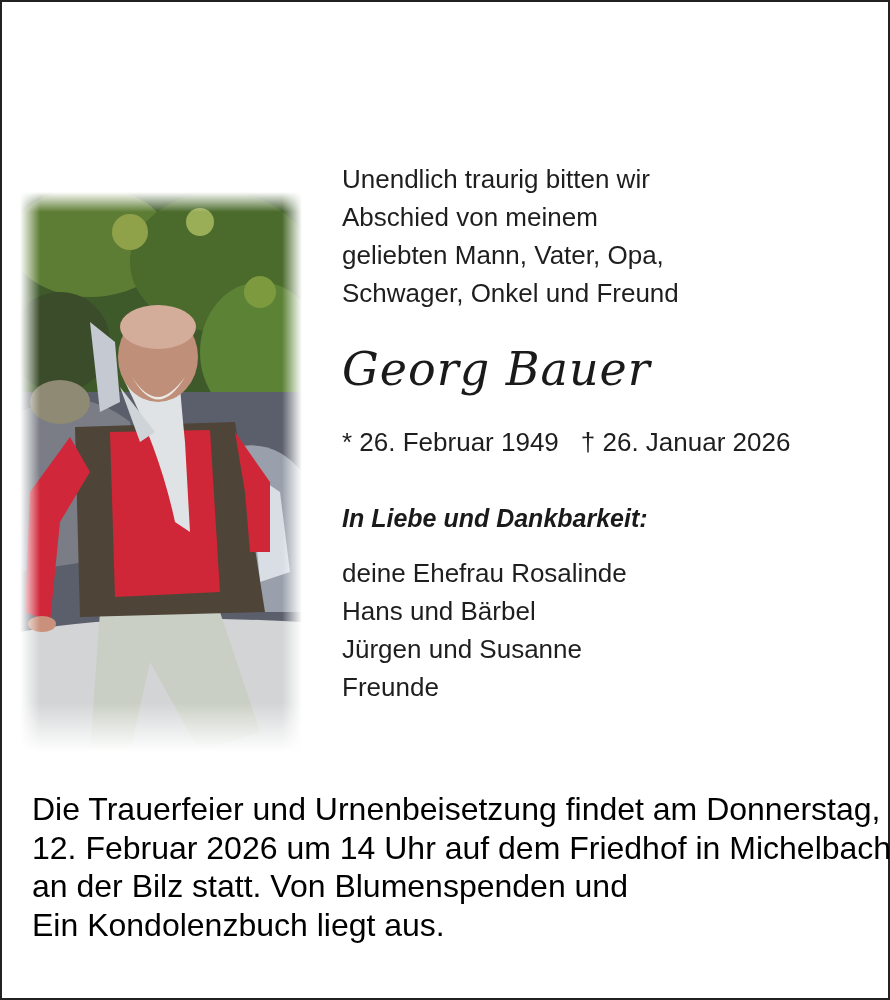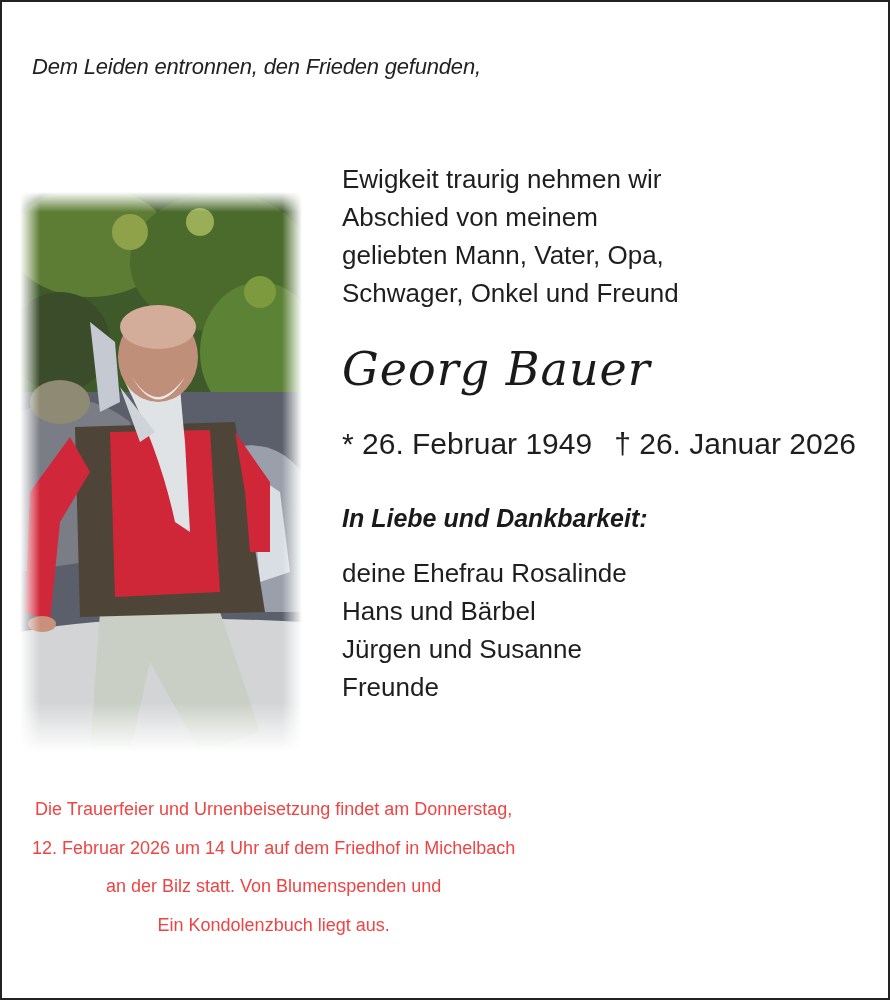--- a/index.html
+++ b/index.html
@@ -3,34 +3,33 @@
 <meta charset="utf-8">
 <style>
   html, body { margin:0; padding:0; background:#ffffff; }
   body { width:890px; height:1000px; position:relative; overflow:hidden; font-family:"Liberation Sans", "DejaVu Sans", sans-serif; color:#1c1c1c; }
   .frame { position:absolute; left:0; top:0; width:886px; height:996px; border:2px solid #222; background:#fff; }
   .motto { position:absolute; left:30px; top:48px; font-style:italic; font-size:22px; line-height:33px; color:#222; letter-spacing:-0.2px; }
   .photo { position:absolute; left:18px; top:190px; width:282px; height:560px; overflow:hidden; }
   .photo svg { display:block; }
   .intro { position:absolute; left:340px; top:158px; font-size:26px; line-height:38px; color:#1e1e1e; }
   .name { position:absolute; left:340px; top:340px; font-family:"DejaVu Serif", serif; font-style:italic; font-size:46px; color:#1a1a1a; letter-spacing:1px; }
-  .dates { position:absolute; left:340px; top:425px; font-size:30px; color:#1e1e1e; white-space:pre; }
+  .dates { position:absolute; left:340px; top:425px; font-size:26px; color:#1e1e1e; white-space:pre; }
   .dates span { margin-right:22px; }
   .thanks { position:absolute; left:340px; top:502px; font-size:25px; font-weight:bold; font-style:italic; color:#1a1a1a; }
   .family { position:absolute; left:340px; top:552px; font-size:26px; line-height:38px; color:#1e1e1e; }
   .family div, .intro div, .motto div, .notice div { white-space:nowrap; }
-  .notice { position:absolute; left:30px; top:788px; font-size:18px; line-height:38.5px; color:#ef4444;text-align:center; }
+  .notice { position:absolute; left:30px; top:788px; font-size:32px; line-height:38.5px; color:#000000; }
 </style>
 </head>
 <body>
 
 <div class="frame">
 
   <div class="motto">
-    <div>Dem Leiden entronnen, den Frieden gefunden,</div>
   </div>
 
   <div class="photo">
     <svg width="282" height="560" viewBox="0 0 282 560" xmlns="http://www.w3.org/2000/svg">
       <defs>
         <radialGradient id="vign" cx="50%" cy="50%" r="60%">
           <stop offset="80%" stop-color="#fff" stop-opacity="0"></stop>
           <stop offset="100%" stop-color="#fff" stop-opacity="1"></stop>
         </radialGradient>
         <linearGradient id="edgeL" x1="0" x2="1" y1="0" y2="0">
@@ -87,21 +86,21 @@
       <ellipse cx="22" cy="432" rx="14" ry="8" fill="#c9917c"></ellipse>
 
       <rect x="0" y="0" width="20" height="560" fill="url(#edgeL)"></rect>
       <rect x="262" y="0" width="20" height="560" fill="url(#edgeR)"></rect>
       <rect x="0" y="0" width="282" height="20" fill="url(#edgeT)"></rect>
       <rect x="0" y="510" width="282" height="50" fill="url(#edgeB)"></rect>
     </svg>
   </div>
 
   <div class="intro">
-    <div>Ewigkeit traurig nehmen wir</div>
+    <div>Unendlich traurig bitten wir</div>
     <div>Abschied von meinem</div>
     <div>geliebten Mann, Vater, Opa,</div>
     <div>Schwager, Onkel und Freund</div>
   </div>
 
   <div class="name">Georg Bauer</div>
 
   <div class="dates"><span>* 26. Februar 1949</span><span>† 26. Januar 2026</span></div>
 
   <div class="thanks">In Liebe und Dankbarkeit:</div>

